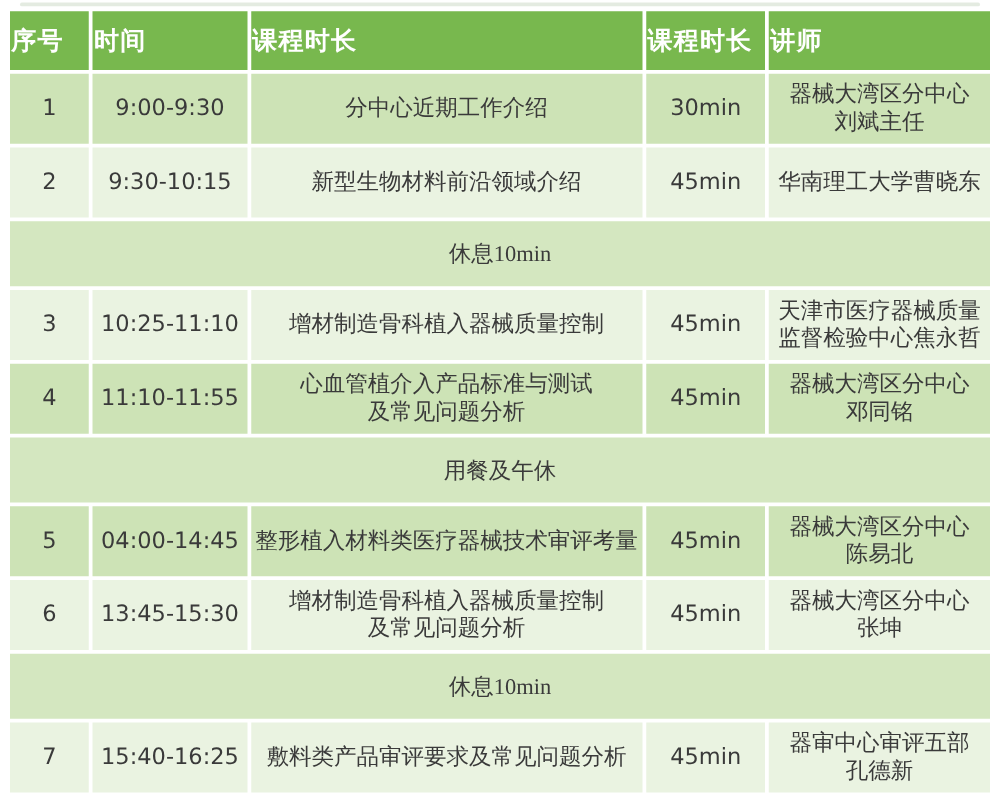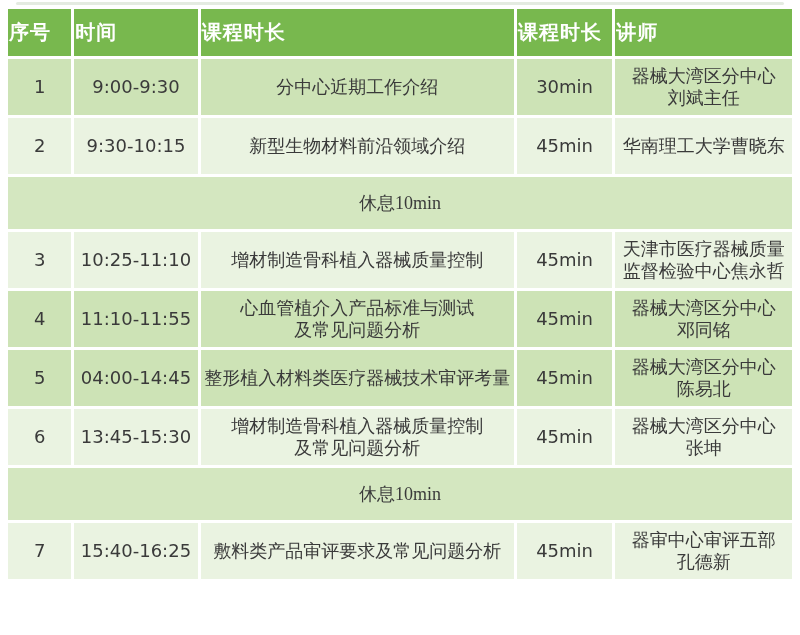--- a/index.html
+++ b/index.html
@@ -119,20 +119,23 @@
   </tr>
       <tr class="shade-medium">
     <td>4</td>
     <td>11:10-11:55</td>
     <td>心血管植介入产品标准与测试
 及常见问题分析</td>
     <td>45min</td>
     <td>器械大湾区分中心
 邓同铭</td>
   </tr>
+      <tr class="shade-break">
+    <td colspan="5">用餐及午休</td>
+  </tr>
       <tr class="shade-medium">
     <td>5</td>
     <td>04:00-14:45</td>
     <td>整形植入材料类医疗器械技术审评考量</td>
     <td>45min</td>
     <td>器械大湾区分中心
 陈易北</td>
   </tr>
       <tr class="shade-pale">
     <td>6</td>

